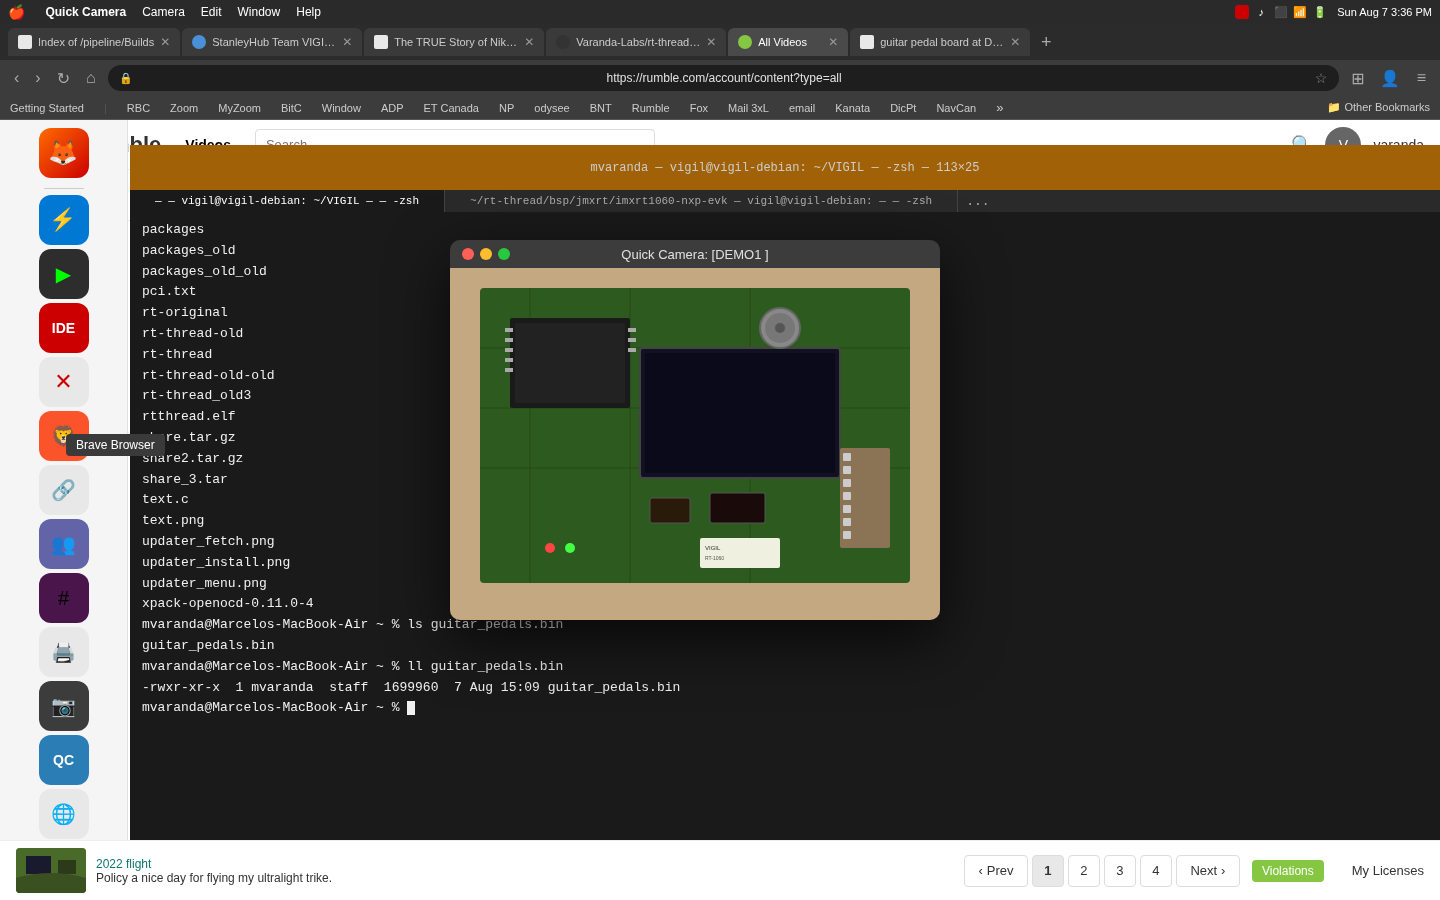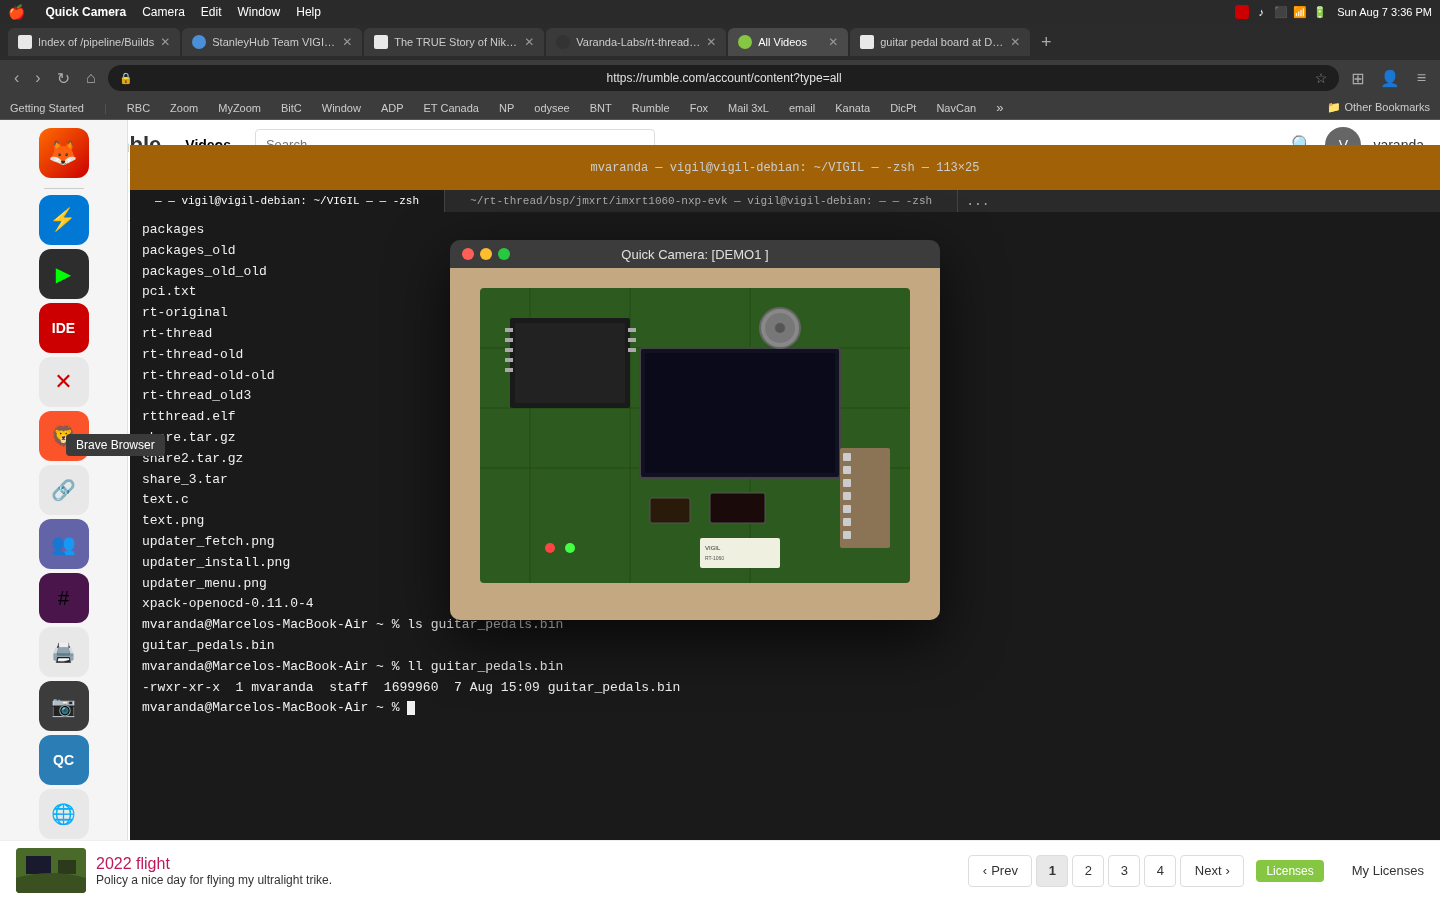--- a/index.html
+++ b/index.html
@@ -306,38 +306,38 @@
   <div class="pagination-bar">
     <div class="pagination-thumb">
       <svg width="70" height="45" viewBox="0 0 70 45" xmlns="http://www.w3.org/2000/svg">
         <rect width="70" height="45" fill="#4a6a2a"></rect>
         <rect x="10" y="8" width="25" height="18" fill="#1a1a2e"></rect>
         <rect x="42" y="12" width="18" height="14" fill="#2a3a1a"></rect>
         <path d="M0 30 Q35 20 70 30 L70 45 L0 45Z" fill="#3a5020"></path>
       </svg>
     </div>
     <div style="display:flex;flex-direction:column;margin-right:auto;">
-      <span style="font-size:16px;color:#be185d;">2022 flight</span>
+      <span style="font-size:12px;color:#0f766e;">2022 flight</span>
       <span style="font-size:12px;color:#333;">Policy a nice day for flying my ultralight trike.</span>
     </div>
     <div class="page-nav">
       <button class="page-btn prev-next">
         <span>‹</span>
         <span>Prev</span>
       </button>
       <button class="page-btn active">1</button>
       <button class="page-btn">2</button>
       <button class="page-btn">3</button>
       <button class="page-btn">4</button>
       <button class="page-btn prev-next">
         <span>Next</span>
         <span>›</span>
       </button>
     </div>
-    <span class="monetized-badge">Licenses</span>
+    <span class="monetized-badge">Violations</span>
     <div style="display:flex;flex-direction:column;margin-left:16px;">
       <span style="font-size:13px;color:#333;cursor:pointer;padding-left:12px;">My Licenses</span>
     </div>
   </div>
 
   <div style="position:absolute;right:0;bottom:62px;width:180px;background:#fff;padding:8px 16px;font-size:13px;color:#333;border-top:1px solid #eee;">
     <span style="cursor:pointer;">Policy Violations</span>
   </div>
 </div>
 
@@ -409,22 +409,22 @@
     <div class="terminal-tab active">— — vigil@vigil-debian: ~/VIGIL — — -zsh</div>
     <div class="terminal-tab">~/rt-thread/bsp/jmxrt/imxrt1060-nxp-evk — vigil@vigil-debian: — — -zsh</div>
     <div class="terminal-more">...</div>
   </div>
   <div class="terminal-body" id="terminal-body">
   <div class="terminal-line">packages</div>
       <div class="terminal-line">packages_old</div>
       <div class="terminal-line">packages_old_old</div>
       <div class="terminal-line">pci.txt</div>
       <div class="terminal-line">rt-original</div>
+      <div class="terminal-line">rt-thread-old</div>
       <div class="terminal-line">rt-thread</div>
-      <div class="terminal-line">rt-thread-old</div>
       <div class="terminal-line">rt-thread-old-old</div>
       <div class="terminal-line">rt-thread_old3</div>
       <div class="terminal-line">rtthread.elf</div>
       <div class="terminal-line">share.tar.gz</div>
       <div class="terminal-line">share2.tar.gz</div>
       <div class="terminal-line">share_3.tar</div>
       <div class="terminal-line">text.c</div>
       <div class="terminal-line">text.png</div>
       <div class="terminal-line">updater_fetch.png</div>
       <div class="terminal-line">updater_install.png</div>

